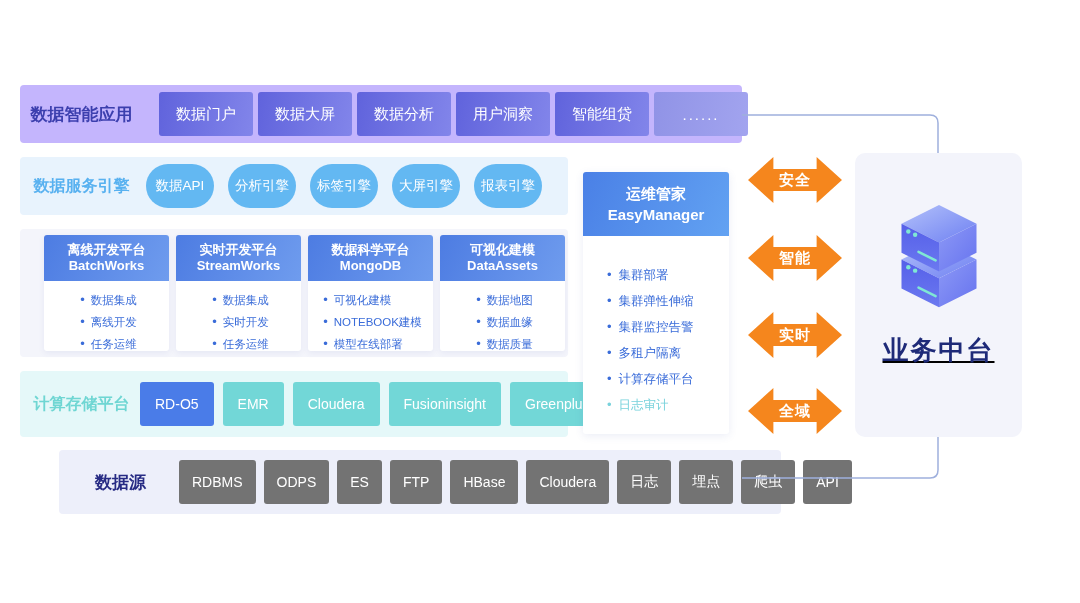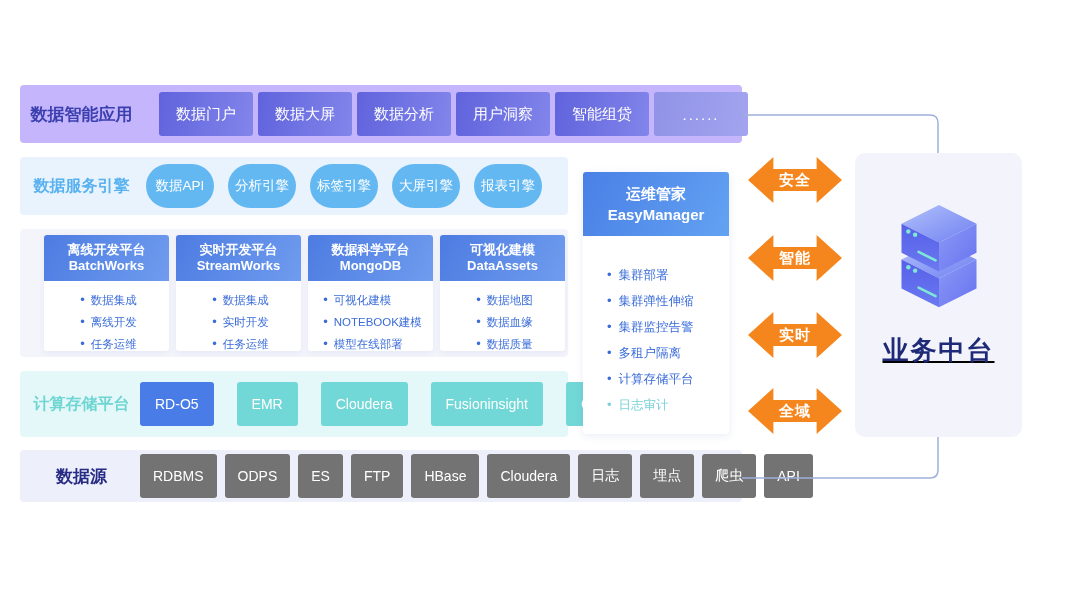--- a/index.html
+++ b/index.html
@@ -37,26 +37,26 @@
                background:linear-gradient(115deg,#4d7ce2 0%,#6f9cee 100%);
                color:#fff; font-weight:bold; font-size:13px; line-height:16px; }
   .card-body { padding:8px 0 0 4px; display:flex; justify-content:center; }
   .card-body ul { list-style:none; }
   .card-body li { font-size:11.5px; line-height:21px; color:#3a6cd9; white-space:nowrap; }
   .card-body li::before { content:"\2022"; color:#3a6cd9; margin-right:6px; font-size:13px; }
 
   
   .row-compute { top:371px; width:548px; height:66px; background:#e5f8f9; }
   .row-compute .row-label { font-size:16px; color:#6fd6d3; }
-  .compute-chips { display:flex; gap:23px; margin-left:-3px; }
+  .compute-chips { display:flex; gap:9px; margin-left:-3px; }
   .chip-compute { padding:0 15px; font-size:14px; background:#72d7d7; }
   .chip-compute.primary { background:#4a7ce8; }
 
   
-  .row-sources { top:450px; width:722px; height:52px; background:#edeffa; }
+  .row-sources { top:450px; width:722px; height:64px; background:#edeffa;margin-left:39px; }
   .row-sources .row-label { font-size:17px; color:#272b84; }
   .source-chips { display:flex; gap:8px; margin-left:-3px; }
   .chip-source { padding:0 13px; font-size:14px; background:#737373; }
 
   
   .manager { position:absolute; left:583px; top:172px; width:146px; height:262px;
              background:#fff; border-radius:3px; box-shadow:0 2px 8px rgba(60,80,170,.10); }
   .manager-head { height:64px; border-radius:3px 3px 0 0;
                   background:linear-gradient(115deg,#4a80e6 0%,#62a2f2 100%);
                   display:flex; flex-direction:column; align-items:center; justify-content:center;

